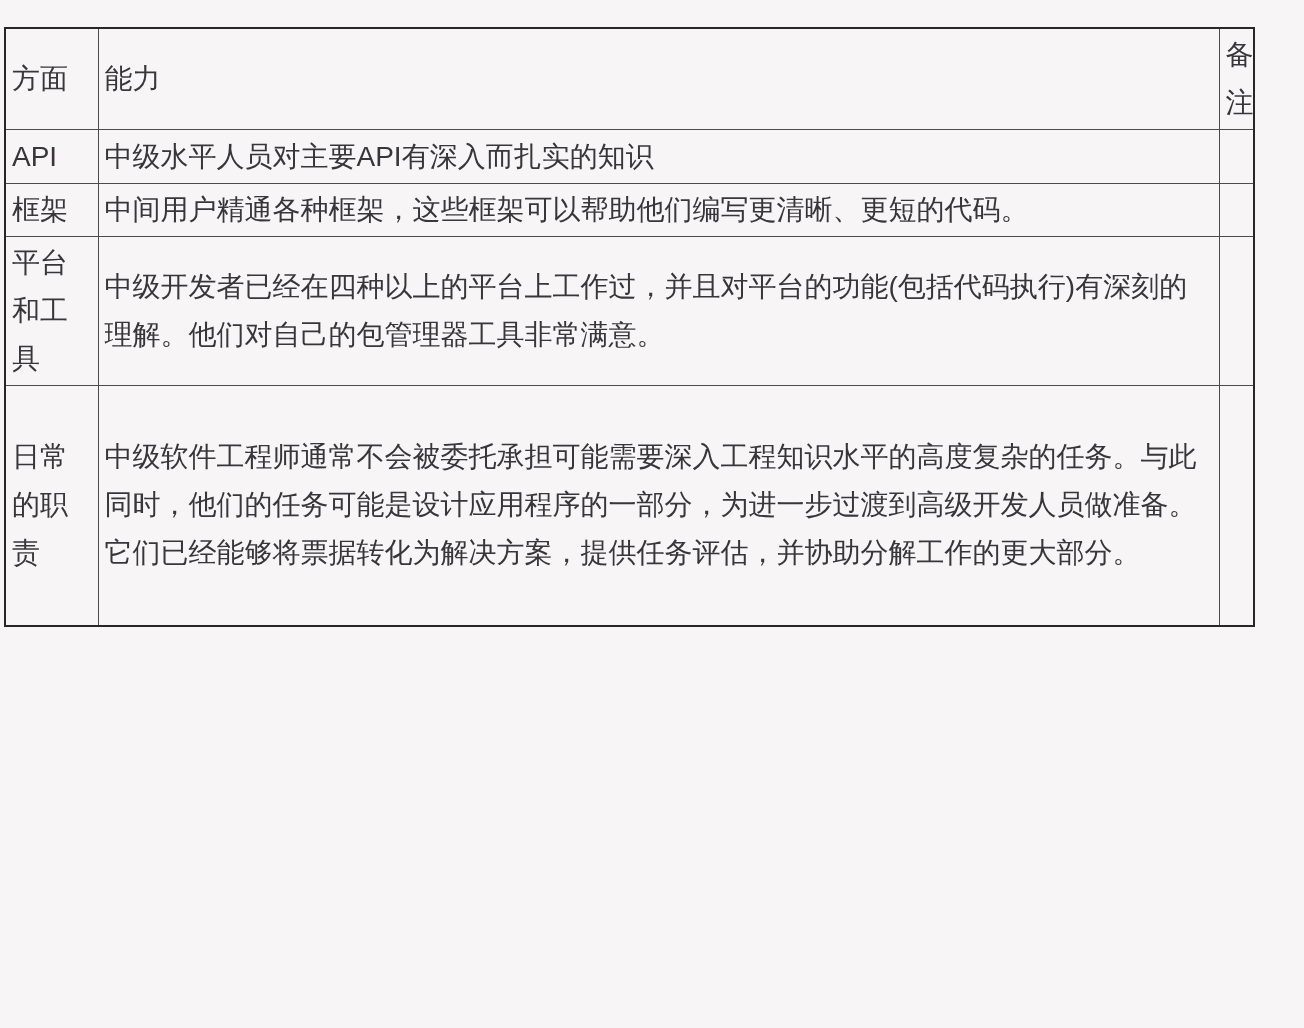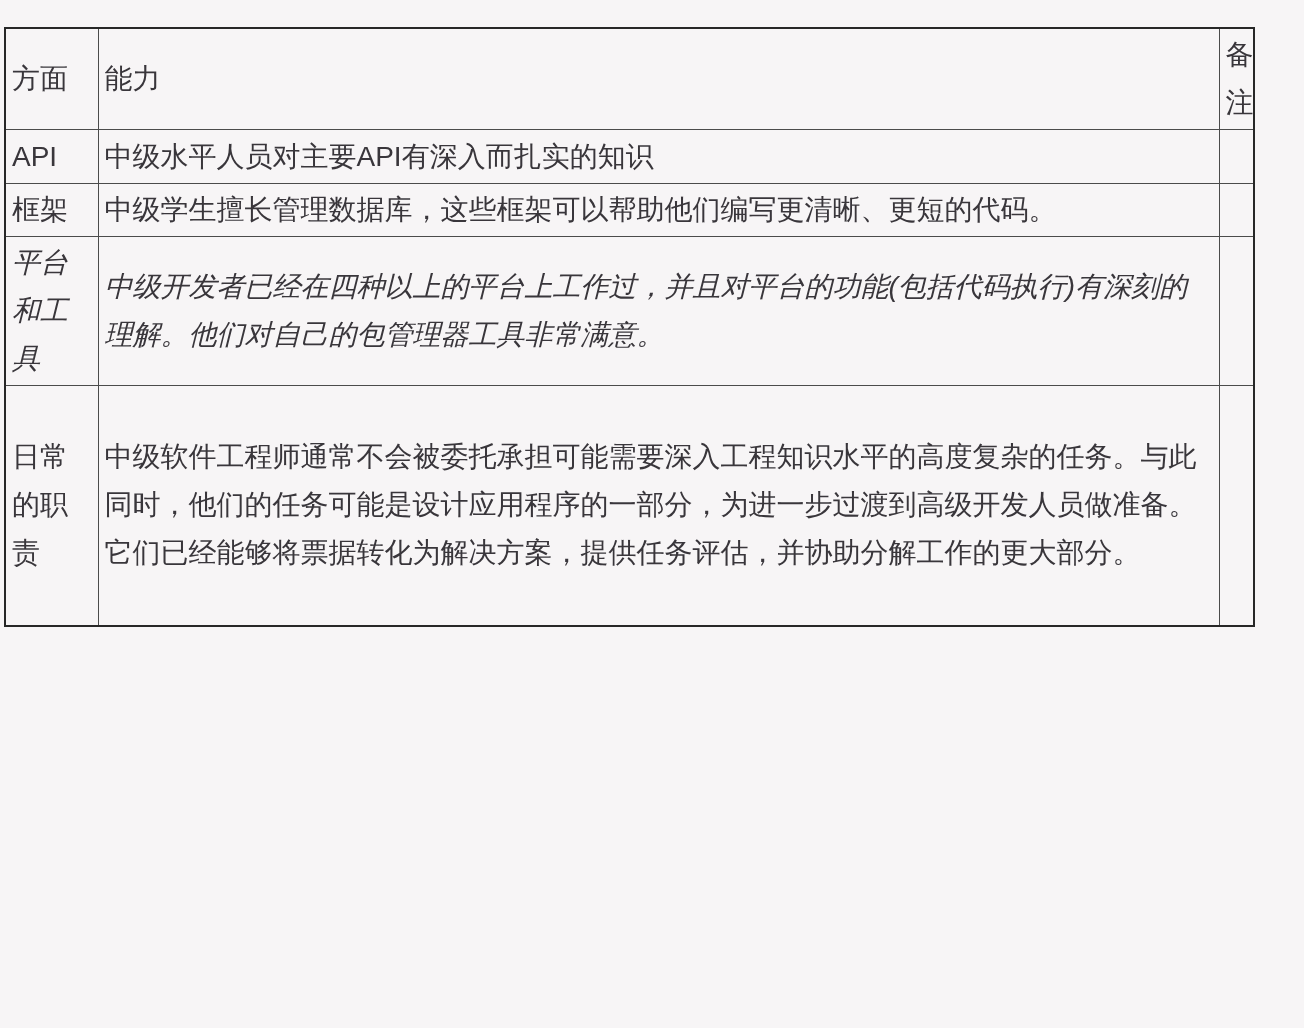--- a/index.html
+++ b/index.html
@@ -42,21 +42,21 @@
     word-break: break-all;
     line-height: 48px;
     margin-top: 32px;
   }
   tr.rh-header { height: 96px; }
   tr.rh-ide    { height: 95px; }
   tr.rh-api    { height: 54px; padding-left: 8px; }
   tr.rh-frm    { height: 49px; padding-left: 9px; }
   tr.rh-db     { height: 242px; }
   tr.rh-lang   { height: 97px; }
-  tr.rh-plat   { height: 104px; font-style: italic; }
+  tr.rh-plat   { height: 104px; }
   tr.rh-duty   { height: 240px; }
 </style>
 </head>
 <body>
 
 <table class="cap-table">
   <colgroup>
     <col style="width:93px">
     <col style="width:1121px">
     <col style="width:35px">
@@ -67,21 +67,21 @@
       <td>能力</td>
       <td class="remark">备注</td>
     </tr>
     <tr class="rh-api">
       <td class="aspect">API</td>
       <td>中级水平人员对主要API有深入而扎实的知识</td>
       <td class="remark"></td>
     </tr>
     <tr class="rh-frm">
       <td class="aspect">框架</td>
-      <td>中级学生擅长管理数据库，这些框架可以帮助他们编写更清晰、更短的代码。</td>
+      <td>中间用户精通各种框架，这些框架可以帮助他们编写更清晰、更短的代码。</td>
       <td class="remark"></td>
     </tr>
     <tr class="rh-plat">
       <td class="aspect">平台和工具</td>
       <td>中级开发者已经在四种以上的平台上工作过，并且对平台的功能(包括代码执行)有深刻的理解。他们对自己的包管理器工具非常满意。</td>
       <td class="remark"></td>
     </tr>
     <tr class="rh-duty">
       <td class="aspect">日常的职责</td>
       <td>中级软件工程师通常不会被委托承担可能需要深入工程知识水平的高度复杂的任务。与此同时，他们的任务可能是设计应用程序的一部分，为进一步过渡到高级开发人员做准备。它们已经能够将票据转化为解决方案，提供任务评估，并协助分解工作的更大部分。</td>

